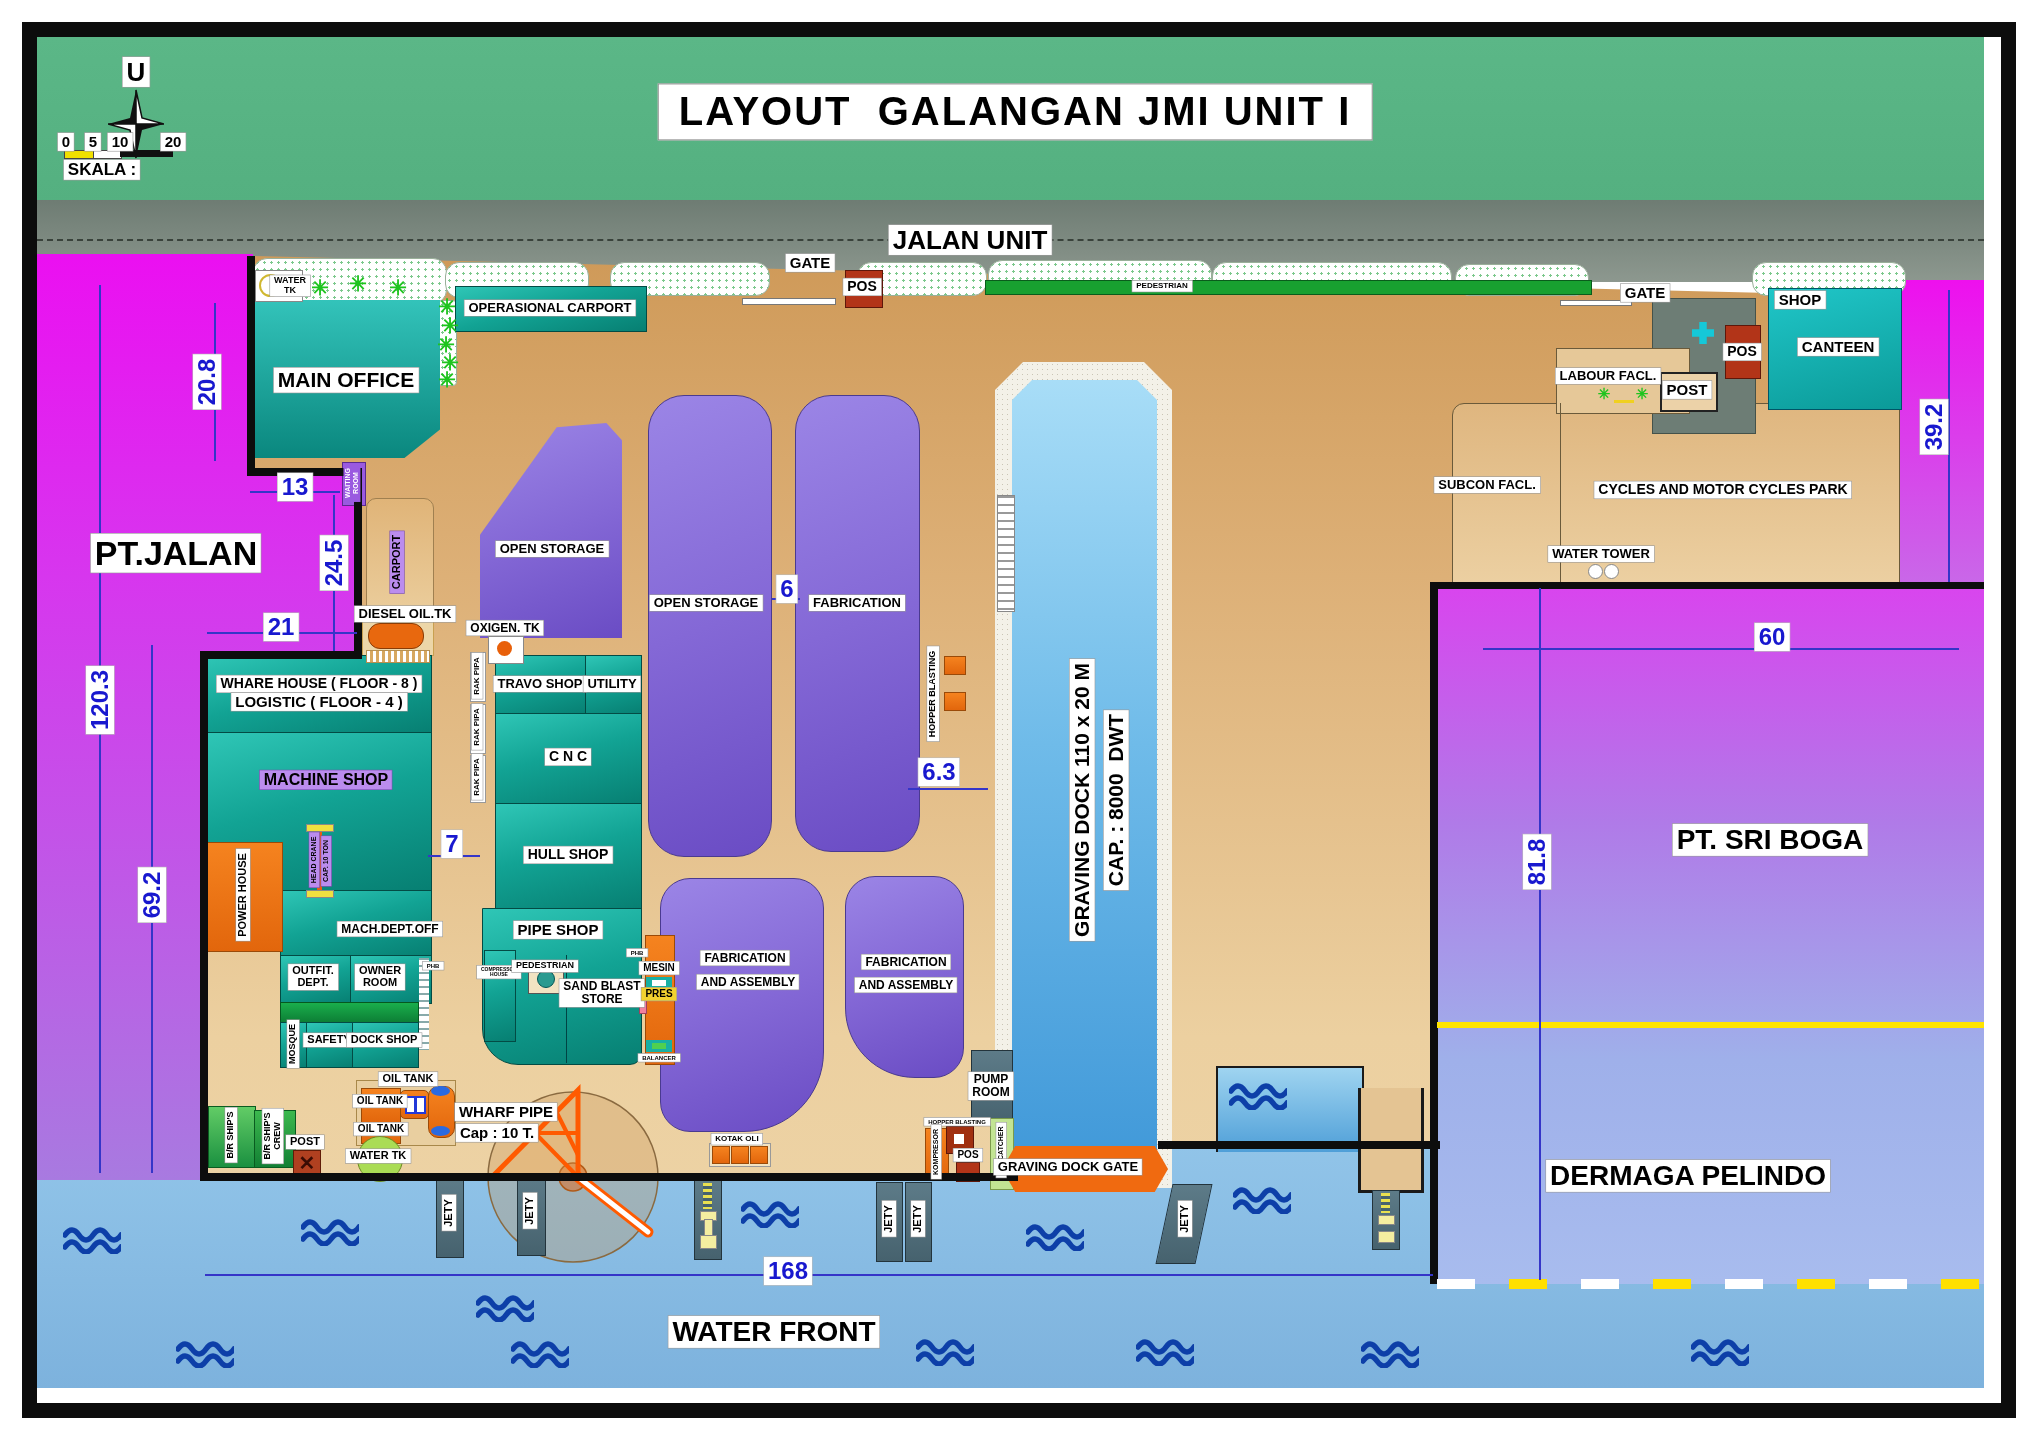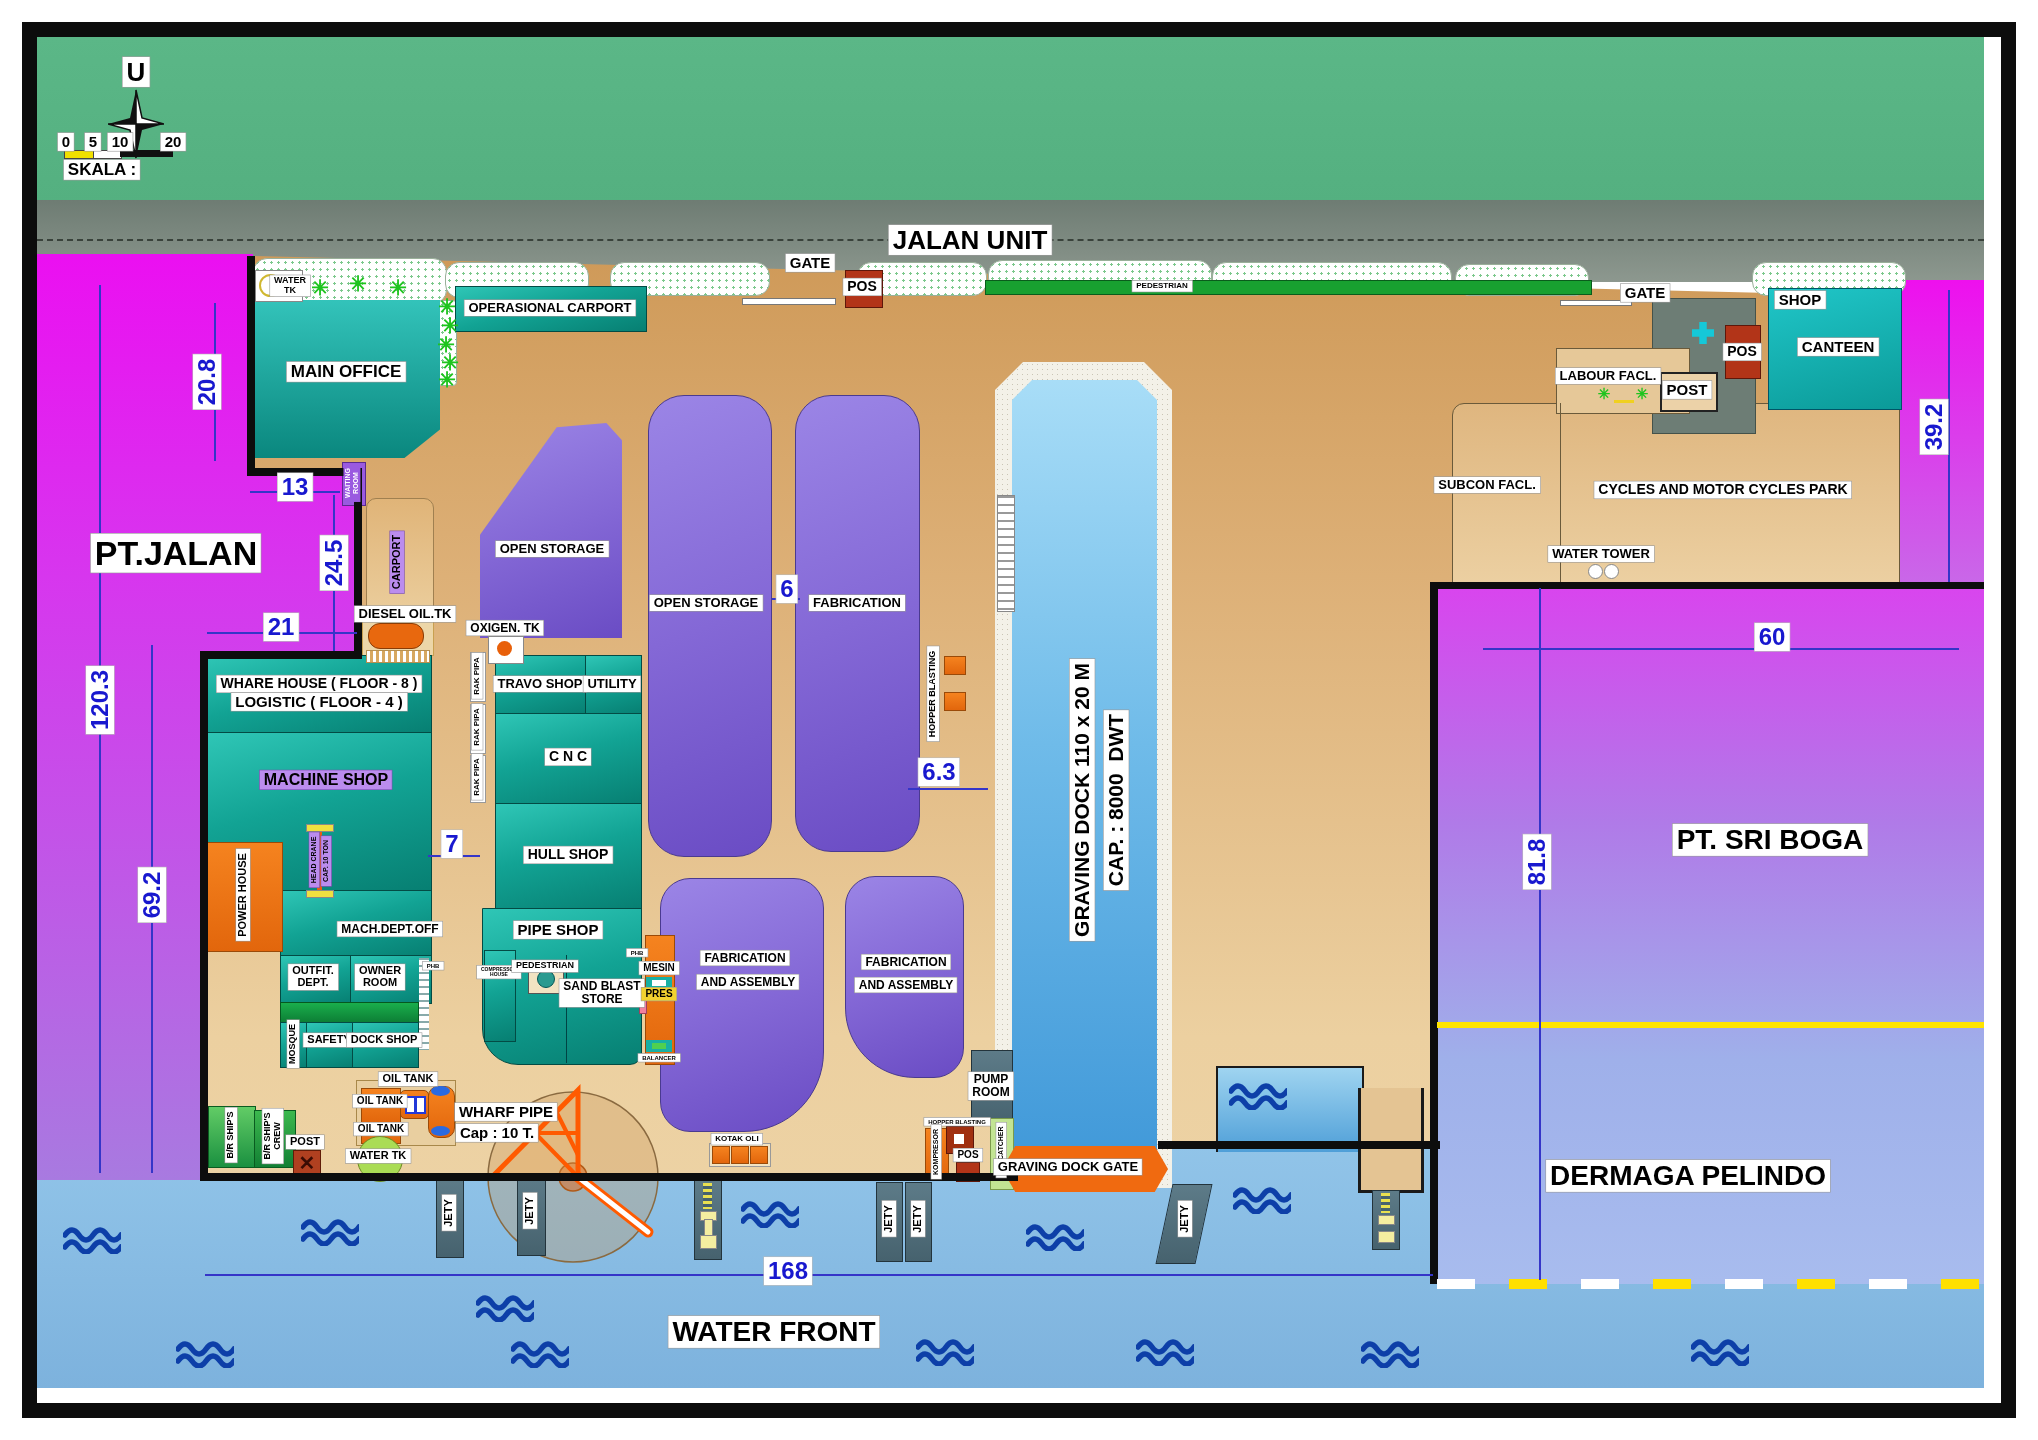--- a/index.html
+++ b/index.html
@@ -230,20 +230,21 @@
   <div class="a dl" style="left:207px;top:632px;width:150px;height:2px;"></div>
   <div class="a dl" style="left:428px;top:855px;width:52px;height:2px;"></div>
   <div class="a dl" style="left:772px;top:598px;width:28px;height:2px;"></div>
   <div class="a dl" style="left:908px;top:788px;width:80px;height:2px;"></div>
   <div class="a dl" style="left:1948px;top:290px;width:2px;height:292px;"></div>
   <div class="a dl" style="left:1483px;top:648px;width:476px;height:2px;"></div>
   <div class="a dl" style="left:1539px;top:588px;width:2px;height:692px;"></div>
   <div class="a dl" style="left:205px;top:1274px;width:1228px;height:2px;"></div>
 
   <div id="labels-layer" class="a" style="left:0;top:0;width:100%;height:100%;">
+      <span class="lbl title" style="left: 1015px; top: 112px; font-size: 40px; transform: translate(-50%, -50%);">LAYOUT  GALANGAN JMI UNIT I</span>
       <span class="lbl" style="left: 136px; top: 72px; font-size: 26px; transform: translate(-50%, -50%);">U</span>
       <span class="lbl" style="left: 66px; top: 142px; font-size: 15px; transform: translate(-50%, -50%);">0</span>
       <span class="lbl" style="left: 93px; top: 142px; font-size: 15px; transform: translate(-50%, -50%);">5</span>
       <span class="lbl" style="left: 120px; top: 142px; font-size: 15px; transform: translate(-50%, -50%);">10</span>
       <span class="lbl" style="left: 173px; top: 142px; font-size: 15px; transform: translate(-50%, -50%);">20</span>
       <span class="lbl" style="left: 102px; top: 170px; font-size: 17px; transform: translate(-50%, -50%);">SKALA :</span>
       <span class="lbl" style="left: 970px; top: 240px; font-size: 26px; transform: translate(-50%, -50%);">JALAN UNIT</span>
       <span class="lbl" style="left: 810px; top: 263px; font-size: 15px; transform: translate(-50%, -50%);">GATE</span>
       <span class="lbl" style="left: 862px; top: 287px; font-size: 14px; transform: translate(-50%, -50%);">POS</span>
       <span class="lbl" style="left: 1162px; top: 286px; font-size: 8px; transform: translate(-50%, -50%);">PEDESTRIAN</span>
@@ -256,21 +257,21 @@
       <span class="lbl" style="left: 1487px; top: 485px; font-size: 13px; transform: translate(-50%, -50%);">SUBCON FACL.</span>
       <span class="lbl" style="left: 1723px; top: 490px; font-size: 14px; transform: translate(-50%, -50%);">CYCLES AND MOTOR CYCLES PARK</span>
       <span class="lbl" style="left: 1601px; top: 554px; font-size: 13px; transform: translate(-50%, -50%);">WATER TOWER</span>
       <span class="lbl dim" style="left: 1934px; top: 427px; font-size: 24px; transform: translate(-50%, -50%) rotate(-90deg);">39.2</span>
       <span class="lbl dim" style="left: 1772px; top: 637px; font-size: 24px; transform: translate(-50%, -50%);">60</span>
       <span class="lbl dim" style="left: 1537px; top: 862px; font-size: 24px; transform: translate(-50%, -50%) rotate(-90deg);">81.8</span>
       <span class="lbl" style="left: 1770px; top: 840px; font-size: 28px; transform: translate(-50%, -50%);">PT. SRI BOGA</span>
       <span class="lbl" style="left: 1688px; top: 1176px; font-size: 28px; transform: translate(-50%, -50%);">DERMAGA PELINDO</span>
       <span class="lbl" style="left: 290px; top: 286px; font-size: 9px; transform: translate(-50%, -50%);">WATER
 TK</span>
-      <span class="lbl" style="left: 346px; top: 372px; font-size: 17px; transform: translate(-50%, -50%);">MAIN OFFICE</span>
+      <span class="lbl" style="left: 346px; top: 380px; font-size: 21px; transform: translate(-50%, -50%);">MAIN OFFICE</span>
       <span class="lbl" style="left: 550px; top: 308px; font-size: 13px; transform: translate(-50%, -50%);">OPERASIONAL CARPORT</span>
       <span class="lbl vw" style="left: 352px; top: 483px; font-size: 7px; transform: translate(-50%, -50%) rotate(-90deg);">WAITING
 ROOM</span>
       <span class="lbl vl" style="left: 397px; top: 562px; font-size: 11px; transform: translate(-50%, -50%) rotate(-90deg);">CARPORT</span>
       <span class="lbl" style="left: 405px; top: 614px; font-size: 13px; transform: translate(-50%, -50%);">DIESEL OIL.TK</span>
       <span class="lbl" style="left: 505px; top: 628px; font-size: 12px; transform: translate(-50%, -50%);">OXIGEN. TK</span>
       <span class="lbl dim" style="left: 207px; top: 382px; font-size: 24px; transform: translate(-50%, -50%) rotate(-90deg);">20.8</span>
       <span class="lbl dim" style="left: 295px; top: 487px; font-size: 24px; transform: translate(-50%, -50%);">13</span>
       <span class="lbl dim" style="left: 334px; top: 563px; font-size: 24px; transform: translate(-50%, -50%) rotate(-90deg);">24.5</span>
       <span class="lbl dim" style="left: 281px; top: 627px; font-size: 24px; transform: translate(-50%, -50%);">21</span>

